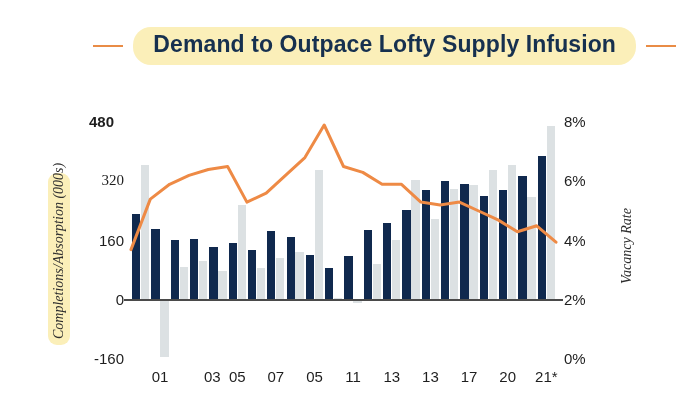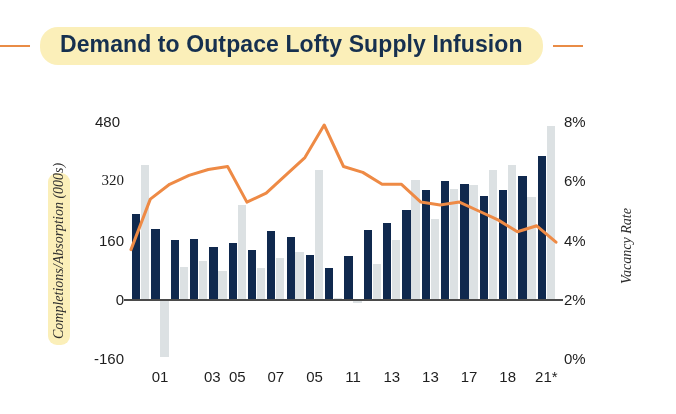--- a/index.html
+++ b/index.html
@@ -6,21 +6,21 @@
   body{
     width:676px;height:414px;background:#ffffff;
     font-family:"Liberation Sans", sans-serif;
     overflow:hidden;
   }
   #root{position:relative;width:676px;height:414px;}
 
   
   .title-row{
     position:absolute;left:0;top:26px;width:676px;height:40px;
-    display:flex;align-items:center;justify-content:flex-start;gap:10px;
+    display:flex;align-items:center;justify-content:flex-end;gap:10px;
   }
   .title-rule{width:30px;height:2px;background:#E98C46;flex:0 0 auto;}
   .title-pill{
     background:#FBEFB9;border-radius:18px;padding:5px 20px 7px 20px;
     font-size:23px;font-weight:bold;color:#16304F;letter-spacing:.1px;
     white-space:nowrap;line-height:1.1;
   }
 
   
   .legend{
@@ -84,21 +84,21 @@
     <div class="title-rule"></div>
     <div class="title-pill">Demand to Outpace Lofty Supply Infusion</div>
     <div class="title-rule"></div>
   </div>
 
 
   <div class="axis-title" id="yleft-title">Completions/Absorption (000s)</div>
   <div class="axis-title" id="yright-title">Vacancy Rate</div>
 
   <div id="ticks-left">
-      <div class="tick-label tick-left" style="left: 74px; width: 46px; top: 113px;">480</div>
+      <div class="tick-label tick-left" style="left: 68px; width: 46px; top: 113px; font-weight: bold;">480</div>
       <div class="tick-label tick-left" style="left: 78px; width: 46px; top: 172.333px; font-family: Liberation Serif, serif;">320</div>
       <div class="tick-label tick-left" style="left: 78px; width: 46px; top: 231.667px;">160</div>
       <div class="tick-label tick-left" style="left: 78px; width: 46px; top: 291px;">0</div>
       <div class="tick-label tick-left" style="left: 78px; width: 46px; top: 350.333px;">-160</div>
       <div class="tickmark" style="left: 124px; top: 299px;"></div>
       <div class="tickmark" style="left: 556px; top: 299px;"></div>
     </div>
   <div id="ticks-right">
       <div class="tick-label tick-right" style="left: 564px; width: 46px; top: 113px;">8%</div>
       <div class="tick-label tick-right" style="left: 564px; width: 46px; top: 172.333px;">6%</div>
@@ -159,17 +159,17 @@
   <div id="xticks">
       <div class="xtick" style="left: 137.977px; width: 44px; top: 368px;">01</div>
       <div class="xtick" style="left: 176.614px; width: 44px; top: 368px; text-align: right;">03</div>
       <div class="xtick" style="left: 215.25px; width: 44px; top: 368px;">05</div>
       <div class="xtick" style="left: 253.886px; width: 44px; top: 368px;">07</div>
       <div class="xtick" style="left: 292.523px; width: 44px; top: 368px;">05</div>
       <div class="xtick" style="left: 331.159px; width: 44px; top: 368px;">11</div>
       <div class="xtick" style="left: 369.795px; width: 44px; top: 368px;">13</div>
       <div class="xtick" style="left: 408.432px; width: 44px; top: 368px;">13</div>
       <div class="xtick" style="left: 447.068px; width: 44px; top: 368px;">17</div>
-      <div class="xtick" style="left: 485.705px; width: 44px; top: 368px;">18</div>
+      <div class="xtick" style="left: 485.705px; width: 44px; top: 368px;">20</div>
       <div class="xtick" style="left: 524.341px; width: 44px; top: 368px;">21*</div>
     </div>
 
 </div>
 
 </body></html>

